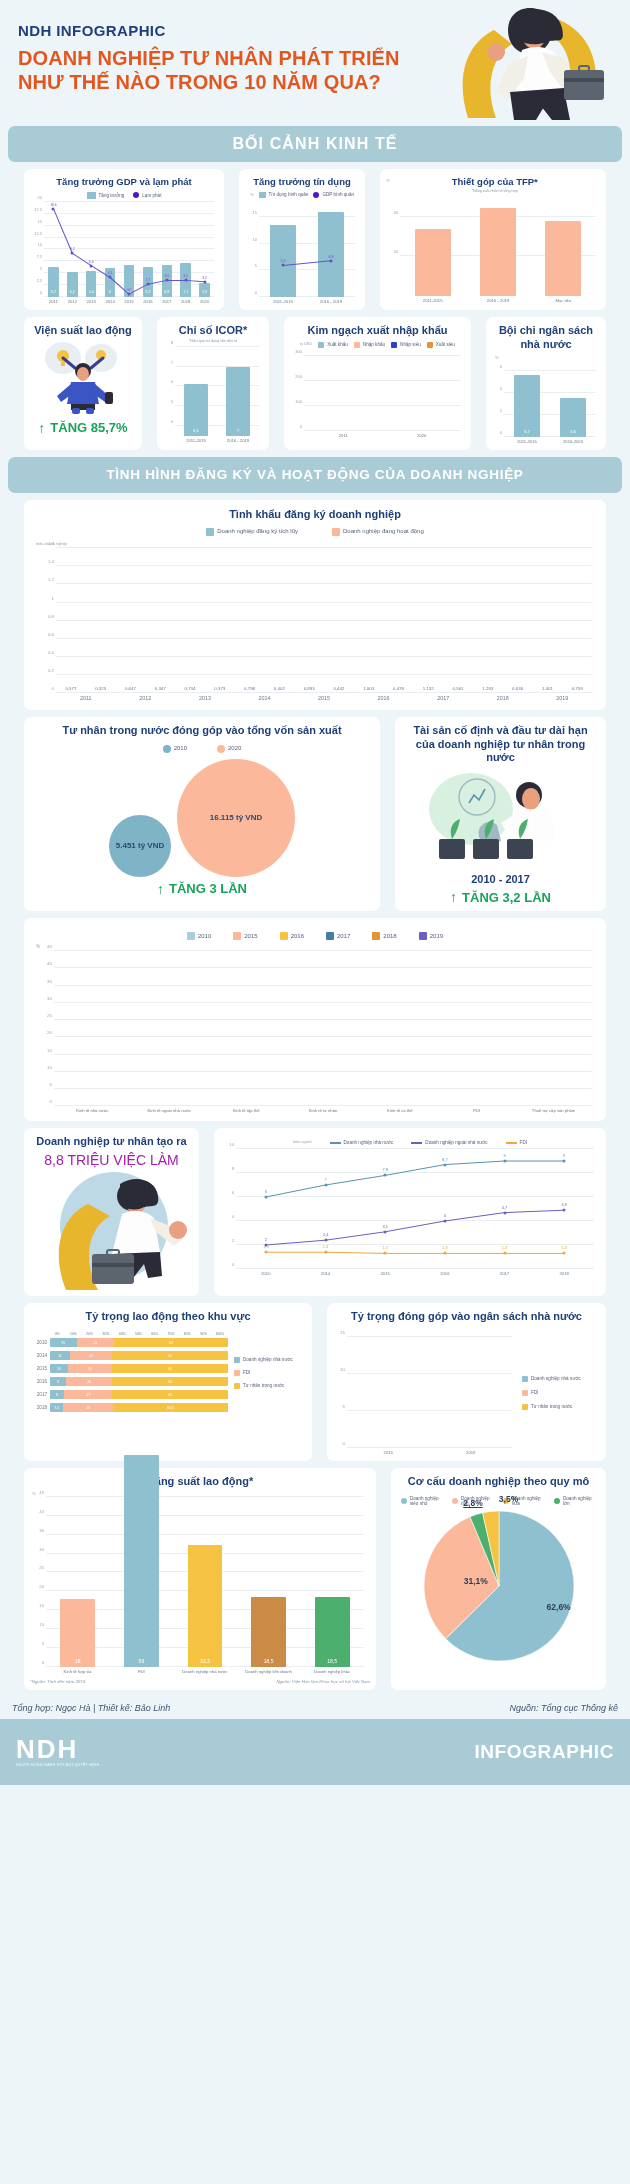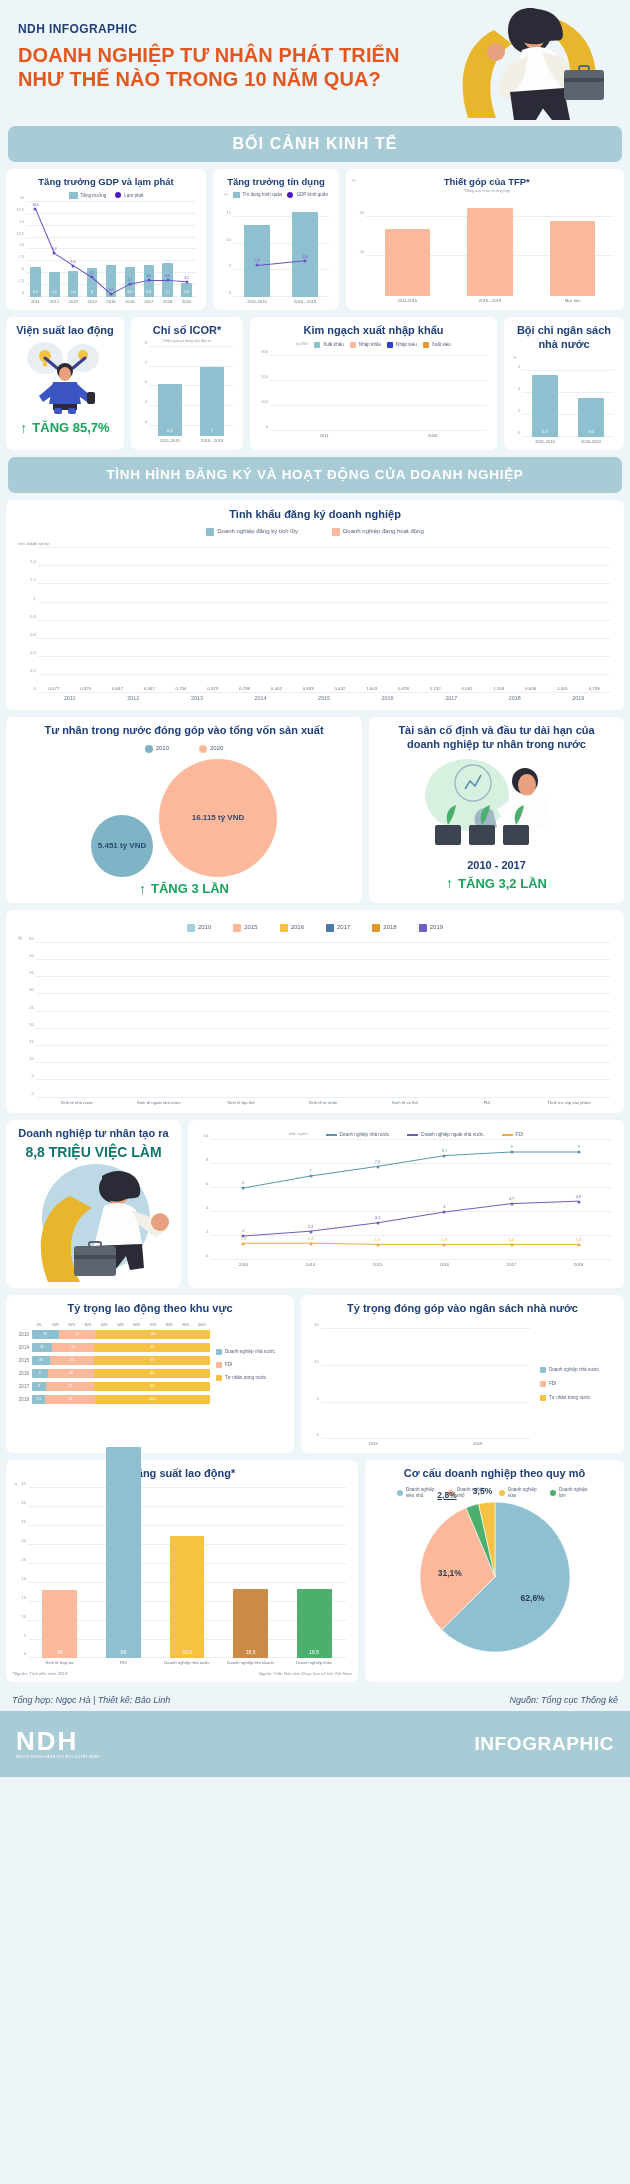--- a/index.html
+++ b/index.html
@@ -5,33 +5,33 @@
   *{box-sizing:border-box;margin:0;padding:0;}
   body{
     width:630px;background:#eef5f8;
     font-family:"Liberation Sans","DejaVu Sans",sans-serif;
     color:#1f3d6b;-webkit-font-smoothing:antialiased;
   }
   .page{width:630px;position:relative;background:#eef5f8;padding-bottom:0;}
 
   
   .header{position:relative;height:120px;padding:22px 0 0 18px;overflow:hidden;}
-  .kicker{font-size:12px;font-weight:bold;letter-spacing:.4px;color:#1e3f7a;}
+  .kicker{font-size:15px;font-weight:bold;letter-spacing:.4px;color:#1e3f7a;}
   .headline{font-size:20px;font-weight:bold;color:#e2571f;line-height:1.22;margin-top:7px;
             letter-spacing:.1px;font-stretch:condensed;}
   .hero{position:absolute;right:6px;top:0;width:190px;height:122px;}
 
   
   .band{margin:6px 8px 7px;background:#a8cbd6;border-radius:7px;height:36px;
         display:flex;align-items:center;justify-content:center;}
   .band span{color:#fff;font-size:16px;font-weight:bold;letter-spacing:1.1px;}
   .band.narrow span{font-size:13.5px;letter-spacing:.7px;}
 
   
-  .row{display:flex;gap:7px;margin:0 6px 7px;}
+  .row{display:flex;gap:15px;margin:0 24px 7px;}
   .card{background:#fff;border-radius:7px;padding:7px 6px 6px;position:relative;}
   .ctitle{font-size:9.5px;font-weight:bold;text-align:center;color:#1e3f7a;line-height:1.25;}
   .ctitle.big{font-size:11px;}
   .csub{font-size:3.6px;text-align:center;color:#8b97a8;margin-top:1px;}
   .legend{display:flex;justify-content:center;gap:9px;margin:4px 0 3px;flex-wrap:wrap;}
   .lg{display:flex;align-items:center;gap:3px;font-size:4.6px;color:#55607a;line-height:1.2;}
   .lg i{width:6px;height:6px;border-radius:1px;display:inline-block;}
   .lg i.dot{border-radius:50%;}
   .lg i.bar{width:11px;height:2px;border-radius:0;}
   .lg.med{font-size:6px;}
@@ -895,21 +895,21 @@
           <div>Kinh tế cá thể</div>
           <div>FDI</div>
           <div>Thuế trợ cấp sản phẩm</div>
         </div>
     </div>
   </div>
 
   <div class="row">
     <div class="card" style="flex:0 0 175px;">
       <div class="ctitle big">Doanh nghiệp tư nhân tạo ra</div>
-      <div style="text-align:center;color:#0f766e;font-weight:bold;font-size:14px;margin-top:3px;">8,8 TRIỆU VIỆC LÀM</div>
+      <div style="text-align:center;color:#a21caf;font-weight:normal;font-size:14px;margin-top:3px;">8,8 TRIỆU VIỆC LÀM</div>
       <div class="illus-wrap" style="height:122px;">
         <svg width="160" height="122" viewBox="0 0 160 122">
           <circle cx="82" cy="58" r="54" fill="#bcd9e5"></circle>
           <path d="M56 36 C26 50 20 88 34 122 L66 122 C50 92 56 60 78 48 Z" fill="#e8b62c"></path>
           <circle cx="100" cy="28" r="15" fill="#2b2b38"></circle>
           <ellipse cx="104" cy="32" rx="11" ry="13" fill="#e8a07e"></ellipse>
           <path d="M88 16 c16 -10 36 -4 38 12 2 14 -8 8 -16 12 -10 4 -24 0 -22 -10z" fill="#2b2b38"></path>
           <path d="M90 46 c10 -5 24 -4 32 4 l6 34 -48 2z" fill="#fdfdfd"></path>
           <path d="M118 50 l20 8 14 12 -10 8 -18 -14z" fill="#f2efe6"></path>
           <circle cx="146" cy="62" r="9" fill="#e8a07e"></circle>

